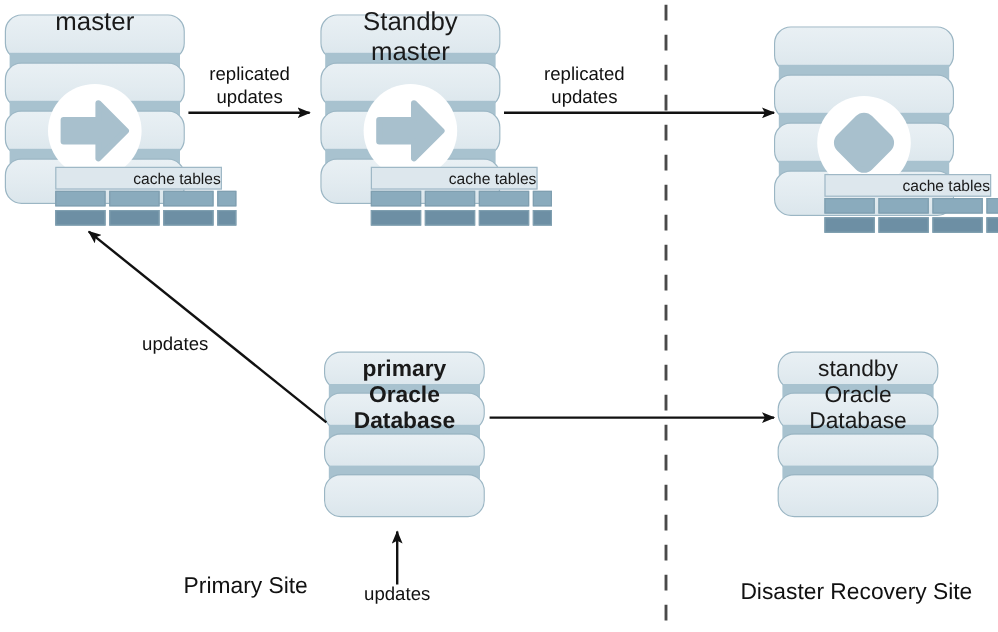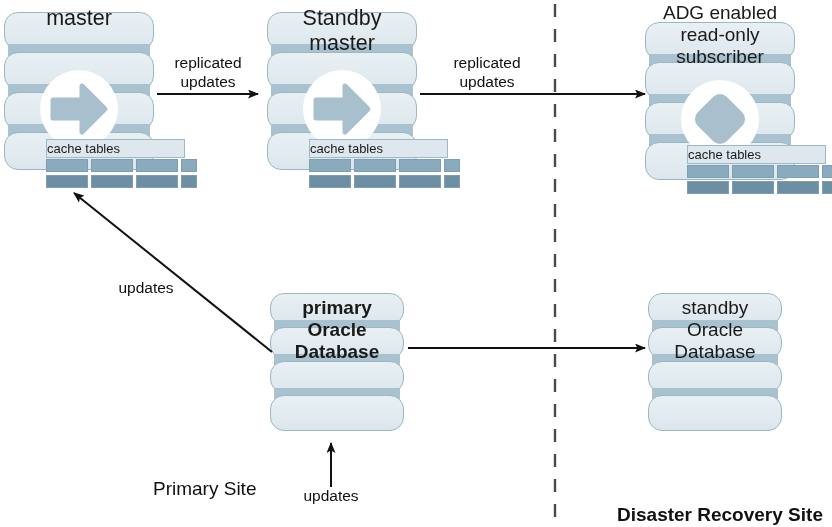--- a/index.html
+++ b/index.html
@@ -67,21 +67,21 @@
     position: absolute;
     z-index: 7;
   }
   .cache-title {
     position: absolute;
     left: 0;
     top: 0;
     border: 1.3px solid #9fb8c6;
     background: #dde7ed;
     box-sizing: border-box;
-    text-align: left;
+    text-align: right;
     color: #1a1a1a;
     font-size: 13px;
     line-height: 17px;
     height: 19px;
   }
   .cgrid {
     position: absolute;
     left: 0;
     display: flex;
     gap: 3px;
@@ -209,25 +209,20 @@
     <div class="band" style="top:112px; width:142px; height:12px;"></div>
     <div class="disc" style="top:120px; width:150px; height:38px;"></div>
   </div>
 
   <div class="badge" style="left:681px; top:80px; width:78px; height:78px;">
     <svg width="64" height="64" viewBox="0 0 64 64" aria-hidden="true">
       <rect x="14" y="14" width="36" height="36" rx="7" ry="7" transform="rotate(45 32 32)" fill="#a8c0cd" stroke="#a8c0cd" stroke-width="5"></rect>
     </svg>
   </div>
 
-  <div class="stack-label lbl-mid" style="left:645px; top:2px; width:150px;">
-    <div>ADG enabled</div>
-    <div>read-only</div>
-    <div>subscriber</div>
-  </div>
 
   <div class="cache" style="left:687px; top:145px; width:145px; height:50px;">
     <div class="cache-title" style="width:139px;">cache tables</div>
     <div class="cgrid row-light" style="top:20px;">
       <div class="cell" style="width:42px;"></div>
       <div class="cell" style="width:42px;"></div>
       <div class="cell" style="width:42px;"></div>
       <div class="cell" style="width:16px;"></div>
     </div>
     <div class="cgrid row-dark" style="top:36px;">
@@ -304,15 +299,15 @@
     <div>updates</div>
   </div>
 
 
   <div class="edge-label" style="left:271px; top:486px; width:120px;">
     <div>updates</div>
   </div>
 
   <div class="site-label" style="left:153px; top:478px;">Primary Site</div>
 
-  <div class="site-label" style="left:617px; top:504px;font-weight:bold;">Disaster Recovery Site</div>
+  <div class="site-label" style="left:617px; top:483px;">Disaster Recovery Site</div>
 
 </div>
 
 </body></html>

